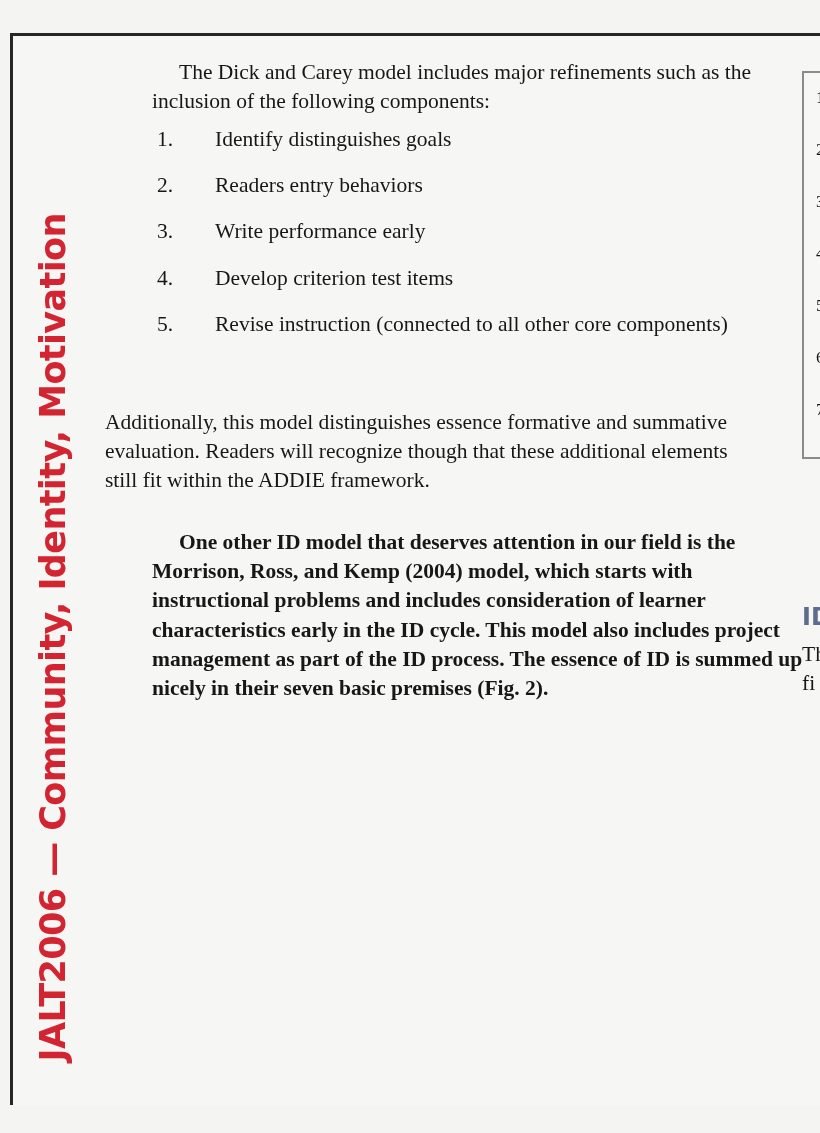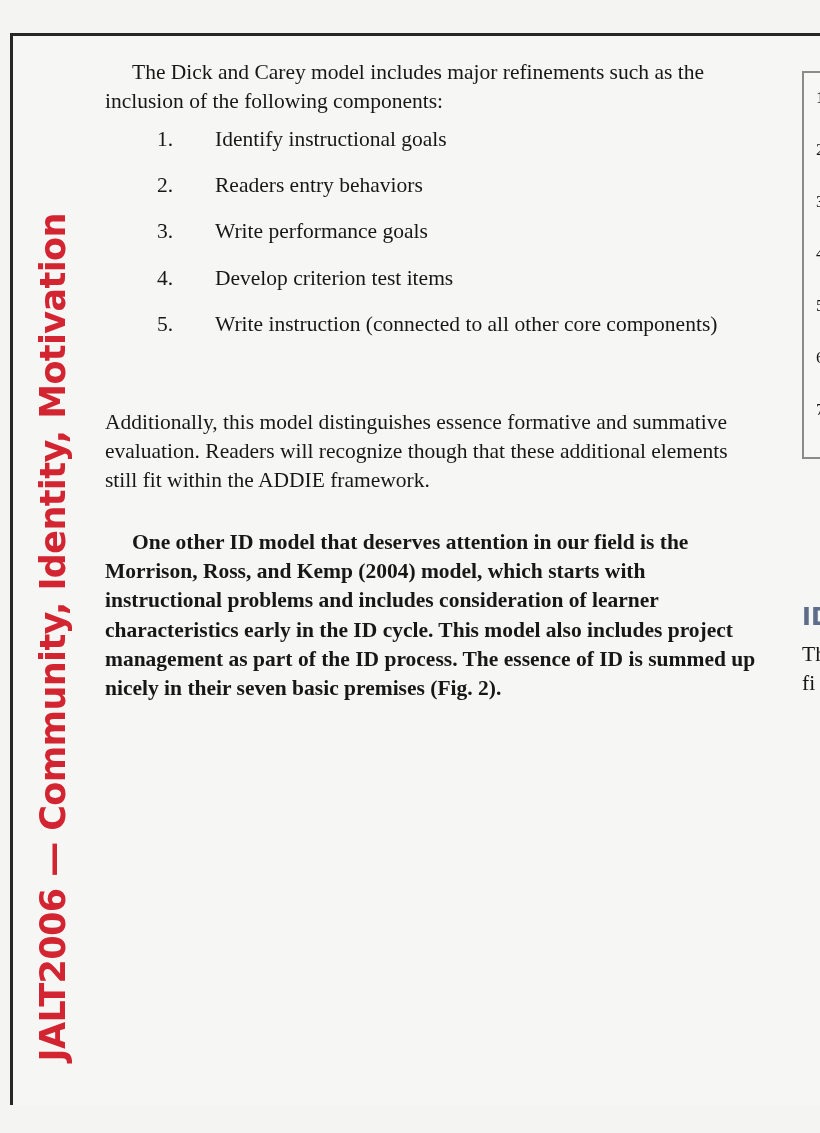--- a/index.html
+++ b/index.html
@@ -71,21 +71,21 @@
   #col-left  { left: 0px;   width: 648px; }
   #col-right { left: 688px; width: 120px; overflow: hidden; }
 
   p.body {
     margin: 0 0 0 0;
     font-size: 21.5px;
     line-height: 29.2px;
     text-align: left;
     color: #171717;
   }
-  p.indent { text-indent: 27px; }
+  p.indent { text-indent: 27px; margin-left: 47px; }
 
   #para-intro { position: absolute; left: 0px; top: 22px; width: 640px; }
 
   
   #numbered-list {
     position: absolute;
     left: 0px;
     top: 89px;
     width: 640px;
     list-style: none;
@@ -180,37 +180,37 @@
 
   <div id="columns">
 
     <div class="col" id="col-left">
 
       <p class="body indent" id="para-intro">The Dick and Carey model includes major refinements such as the inclusion of the following components:</p>
 
       <ol id="numbered-list">
         <li>
           <span class="num">1.</span>
-          <span class="txt">Identify instructional goals</span>
+          <span class="txt">Identify distinguishes goals</span>
         </li>
         <li>
           <span class="num">2.</span>
           <span class="txt">Readers entry behaviors</span>
         </li>
         <li>
           <span class="num">3.</span>
-          <span class="txt">Write performance goals</span>
+          <span class="txt">Write performance early</span>
         </li>
         <li>
           <span class="num">4.</span>
           <span class="txt">Develop criterion test items</span>
         </li>
         <li>
           <span class="num">5.</span>
-          <span class="txt">Write instruction (connected to all other core components)</span>
+          <span class="txt">Revise instruction (connected to all other core components)</span>
         </li>
       </ol>
 
       <p class="body" id="para-additionally">Additionally, this model distinguishes essence formative and summative evaluation. Readers will recognize though that these additional elements still fit within the ADDIE framework.</p>
 
       <p class="body indent" id="para-morrison">One other ID model that deserves attention in our field is the Morrison, Ross, and Kemp (2004) model, which starts with instructional problems and includes consideration of learner characteristics early in the ID cycle. This model also includes project management as part of the ID process. The essence of ID is summed up nicely in their seven basic premises (Fig. 2).</p>
     </div>
 
     <div class="col" id="col-right">
 

